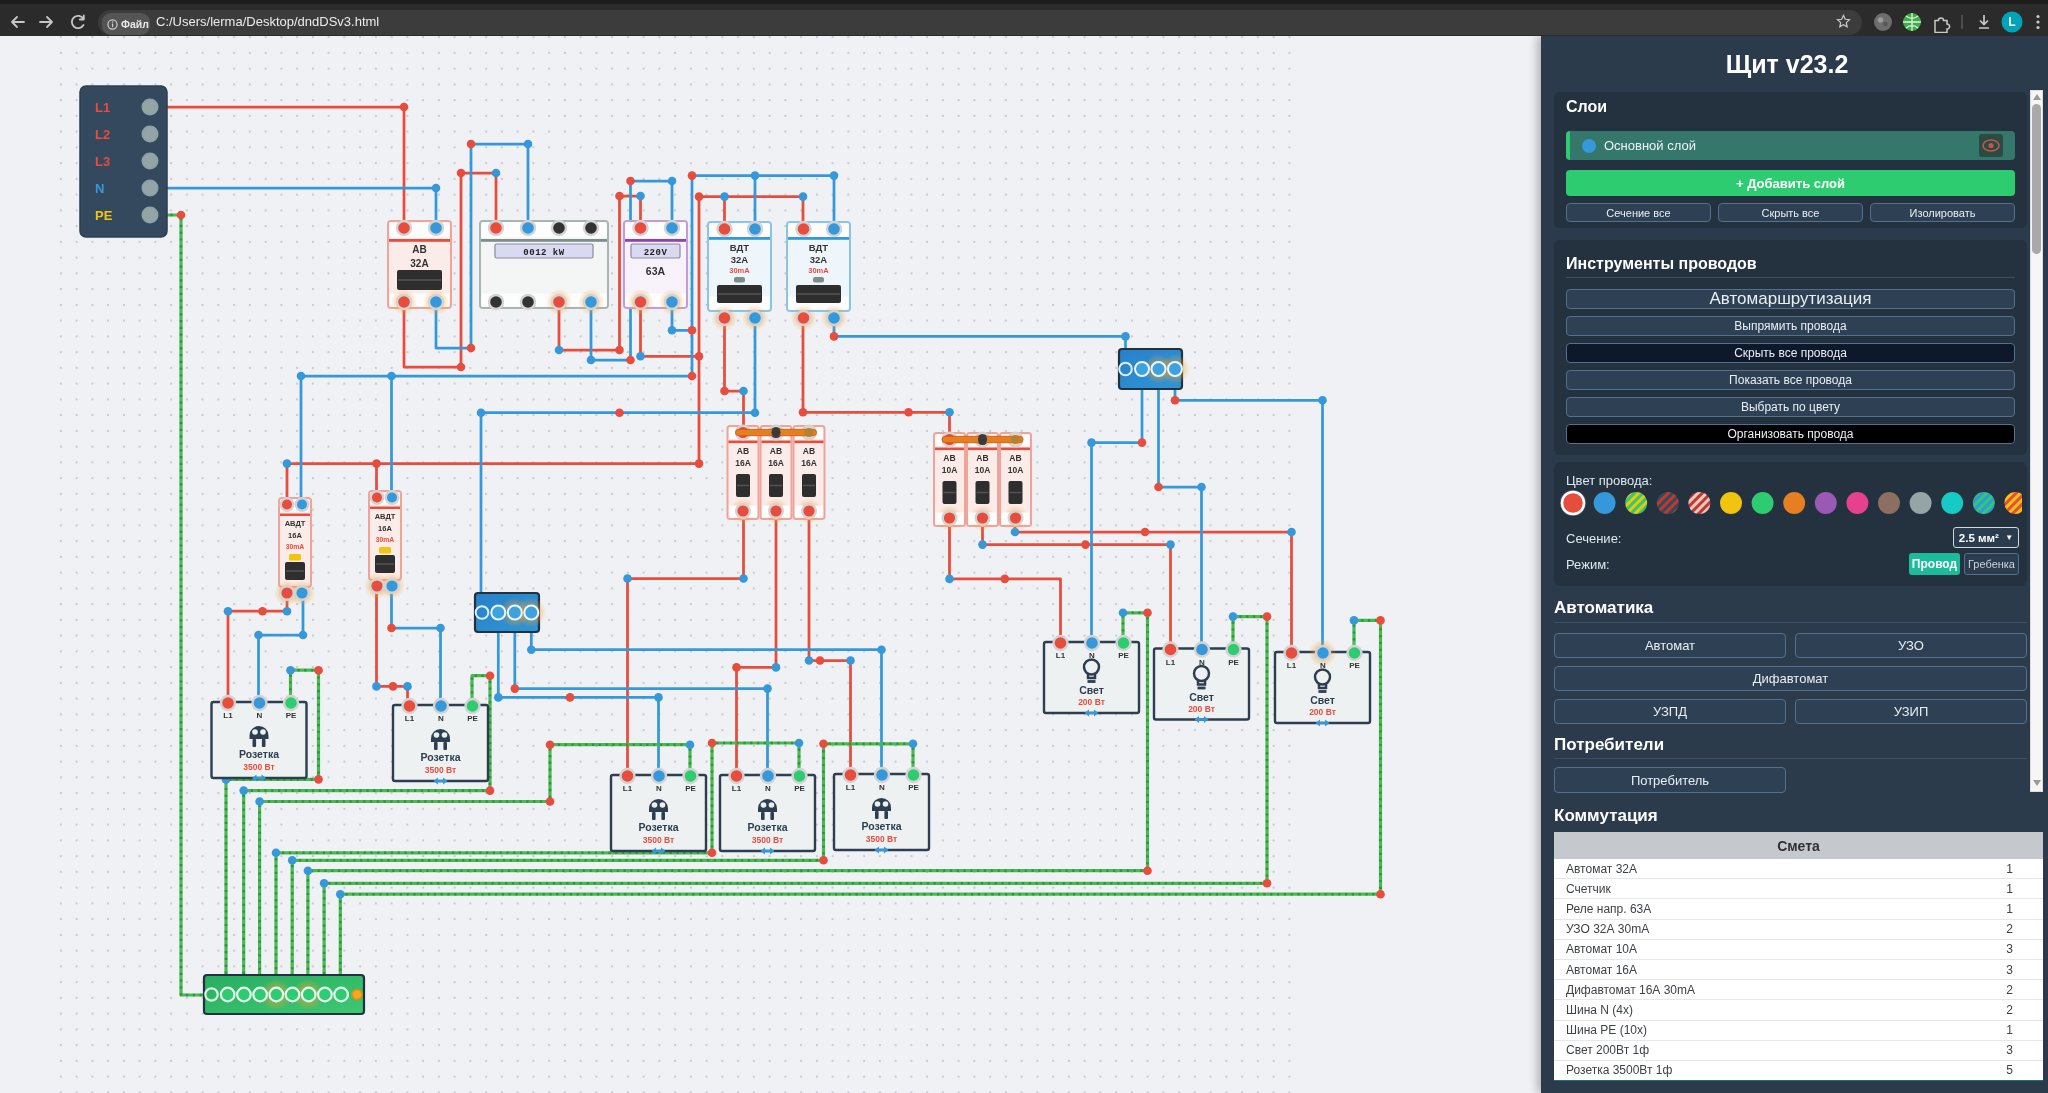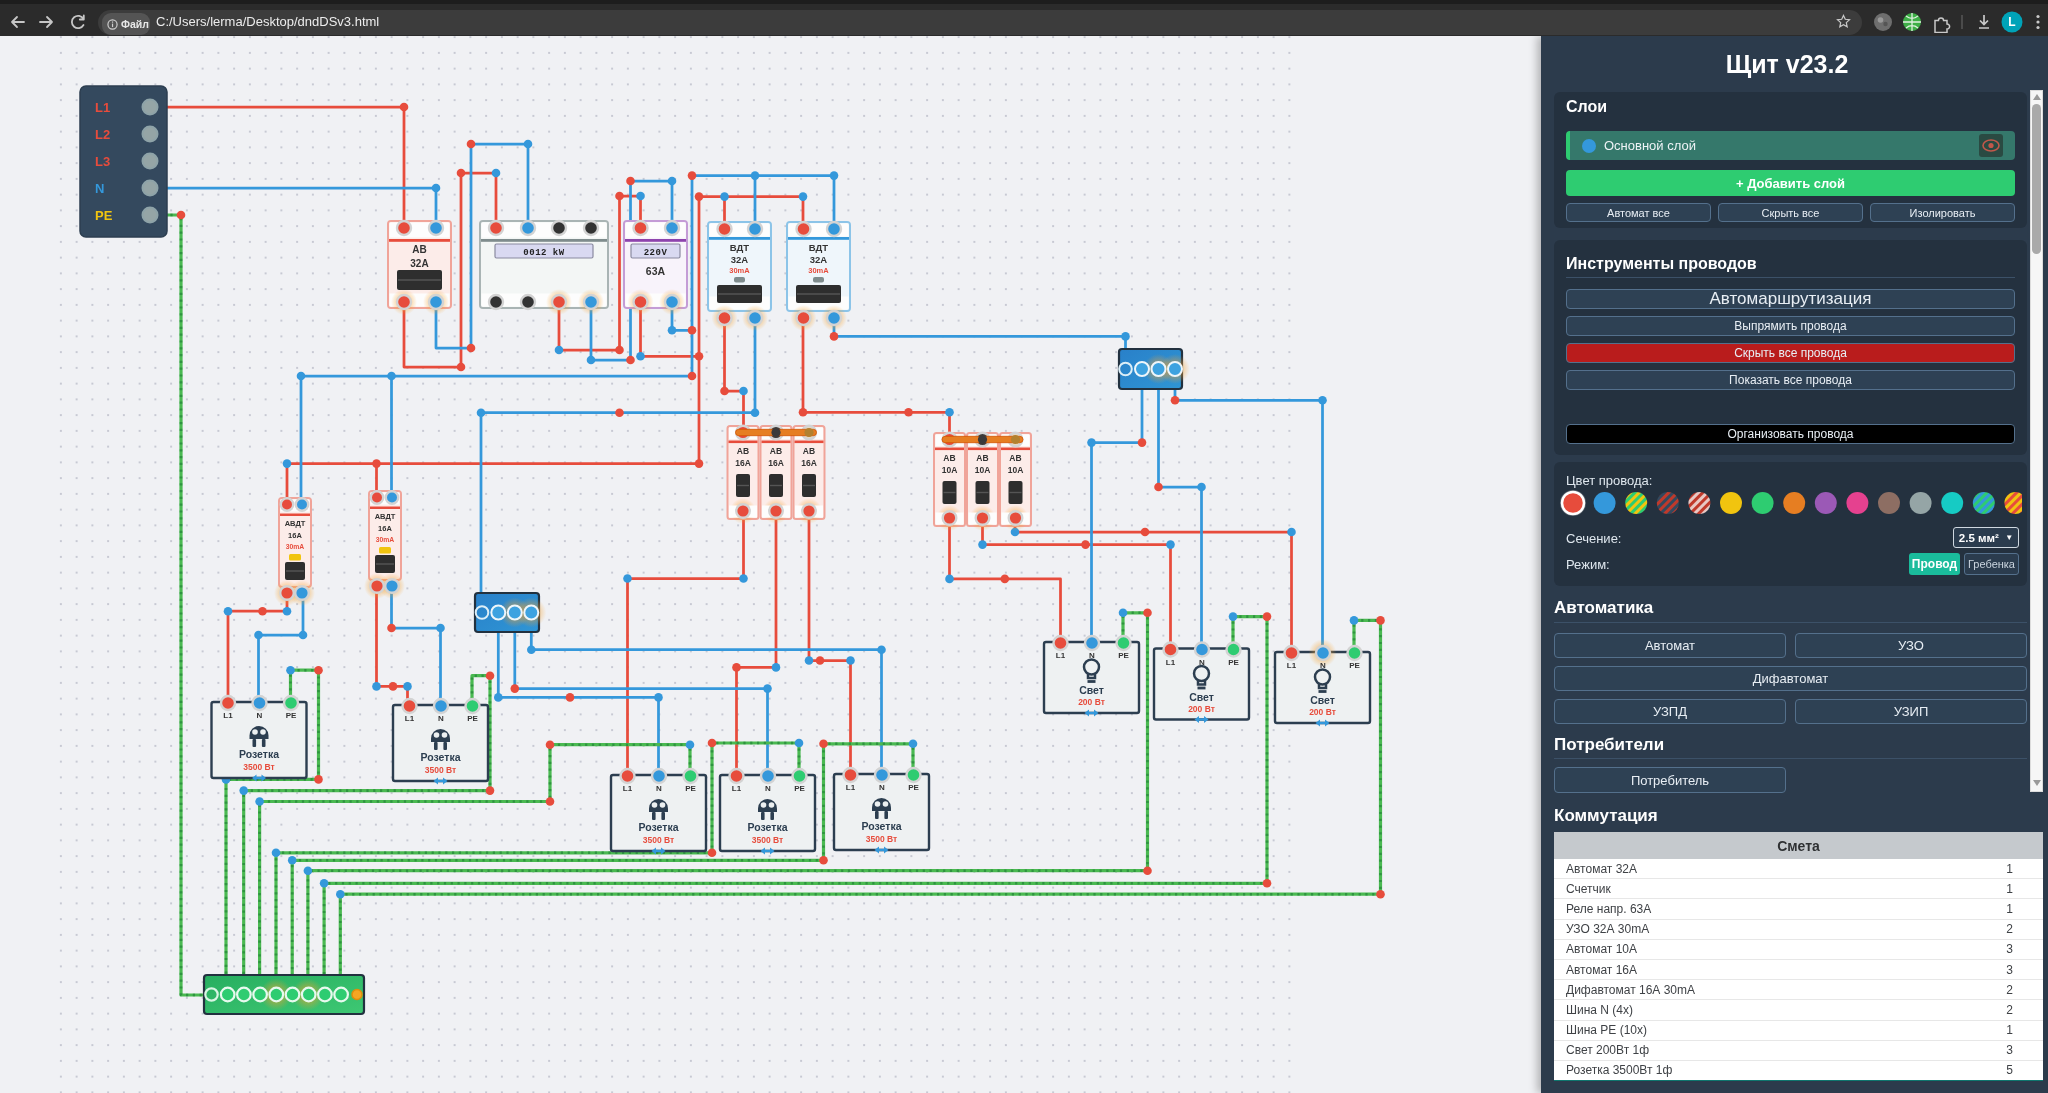--- a/index.html
+++ b/index.html
@@ -582,30 +582,31 @@
     <div style="position:absolute;left:25px;top:62px;color:#fff;font-size:16px;font-weight:bold;">Слои</div>
     <div style="position:absolute;left:25px;top:95px;width:449px;height:29px;background:#35786b;border-left:4px solid #2ecc71;border-radius:4px;box-sizing:border-box;"></div>
     <div style="position:absolute;left:41px;top:103px;width:14px;height:14px;border-radius:50%;background:#3498db;"></div>
     <div style="position:absolute;left:63px;top:102px;color:#eef3f6;font-size:13px;">Основной слой</div>
     <div style="position:absolute;left:438px;top:98px;width:24px;height:23px;background:#2a4a42;border-radius:3px;"></div>
     <svg style="position:absolute;left:441px;top:103px;" width="18" height="13">
       <ellipse cx="9" cy="6.5" rx="8" ry="5.5" fill="none" stroke="#c2584a" stroke-width="1.6"></ellipse>
       <circle cx="9" cy="6.5" r="2.6" fill="#c2584a"></circle>
     </svg>
     <div style="position:absolute;left:25px;top:134px;width:449px;height:26px;background:#2ecc71;border-radius:4px;color:#fff;font-size:13px;font-weight:bold;display:flex;align-items:center;justify-content:center;">+ Добавить слой</div>
-    <div style="position:absolute;left:25px;top:167px;width:145px;height:19px;background:#2e4154;border:1px solid #54708c;border-radius:4px;color:#e8eef4;font-size:11px;display:flex;align-items:center;justify-content:center;box-sizing:border-box;">Автомат все</div>
+    <div style="position:absolute;left:25px;top:167px;width:145px;height:19px;background:#2e4154;border:1px solid #54708c;border-radius:4px;color:#e8eef4;font-size:11px;display:flex;align-items:center;justify-content:center;box-sizing:border-box;">Сечение все</div>
     <div style="position:absolute;left:177px;top:167px;width:145px;height:19px;background:#2e4154;border:1px solid #54708c;border-radius:4px;color:#e8eef4;font-size:11px;display:flex;align-items:center;justify-content:center;box-sizing:border-box;">Скрыть все</div>
     <div style="position:absolute;left:329px;top:167px;width:145px;height:19px;background:#2e4154;border:1px solid #54708c;border-radius:4px;color:#e8eef4;font-size:11px;display:flex;align-items:center;justify-content:center;box-sizing:border-box;">Изолировать</div>
     <div style="position:absolute;left:13px;top:204px;width:473px;height:215px;background:#24313f;border-radius:6px;"></div>
     <div style="position:absolute;left:25px;top:219px;color:#fff;font-size:16px;font-weight:bold;">Инструменты проводов</div>
     <div style="position:absolute;left:25px;top:241px;width:449px;height:1px;background:#3c5168;"></div>
     <div style="position:absolute;left:25px;top:253px;width:449px;height:20px;background:#2e4154;border:1px solid #54708c;border-radius:4px;color:#e8eef4;font-size:17px;display:flex;align-items:center;justify-content:center;box-sizing:border-box;">Автомаршрутизация</div>
     <div style="position:absolute;left:25px;top:280px;width:449px;height:20px;background:#2e4154;border:1px solid #54708c;border-radius:4px;color:#e8eef4;font-size:12px;display:flex;align-items:center;justify-content:center;box-sizing:border-box;">Выпрямить провода</div>
-    <div style="position:absolute;left:25px;top:307px;width:449px;height:20px;background:#b91c1c;border:1px solid #54708c;border-radius:4px;color:#e8eef4;font-size:12px;display:flex;align-items:center;justify-content:center;box-sizing:border-box;">Скрыть все провода</div>
+    <div style="position:absolute;left:25px;top:307px;width:449px;height:20px;background:#0f172a;border:1px solid #54708c;border-radius:4px;color:#e8eef4;font-size:12px;display:flex;align-items:center;justify-content:center;box-sizing:border-box;">Скрыть все провода</div>
     <div style="position:absolute;left:25px;top:334px;width:449px;height:20px;background:#2e4154;border:1px solid #54708c;border-radius:4px;color:#e8eef4;font-size:12px;display:flex;align-items:center;justify-content:center;box-sizing:border-box;">Показать все провода</div>
+    <div style="position:absolute;left:25px;top:361px;width:449px;height:20px;background:#2e4154;border:1px solid #54708c;border-radius:4px;color:#e8eef4;font-size:12px;display:flex;align-items:center;justify-content:center;box-sizing:border-box;">Выбрать по цвету</div>
     <div style="position:absolute;left:25px;top:388px;width:449px;height:20px;background:#000000;border:1px solid #54708c;border-radius:4px;color:#e8eef4;font-size:12px;display:flex;align-items:center;justify-content:center;box-sizing:border-box;">Организовать провода</div>
     <div style="position:absolute;left:13px;top:426px;width:473px;height:124px;background:#24313f;border-radius:6px;"></div>
     <div style="position:absolute;left:25px;top:437px;color:#dfe7ee;font-size:13px;">Цвет провода:</div>
     <svg style="position:absolute;left:18px;top:454px;" width="463" height="26">
       <defs>
         <pattern id="st1" width="6" height="6" patternTransform="rotate(45)" patternUnits="userSpaceOnUse">
           <rect width="6" height="6" fill="#f1c40f"></rect>
           <rect width="3" height="6" fill="#2ecc71"></rect>
         </pattern>
         <pattern id="st2" width="6" height="6" patternTransform="rotate(45)" patternUnits="userSpaceOnUse">

